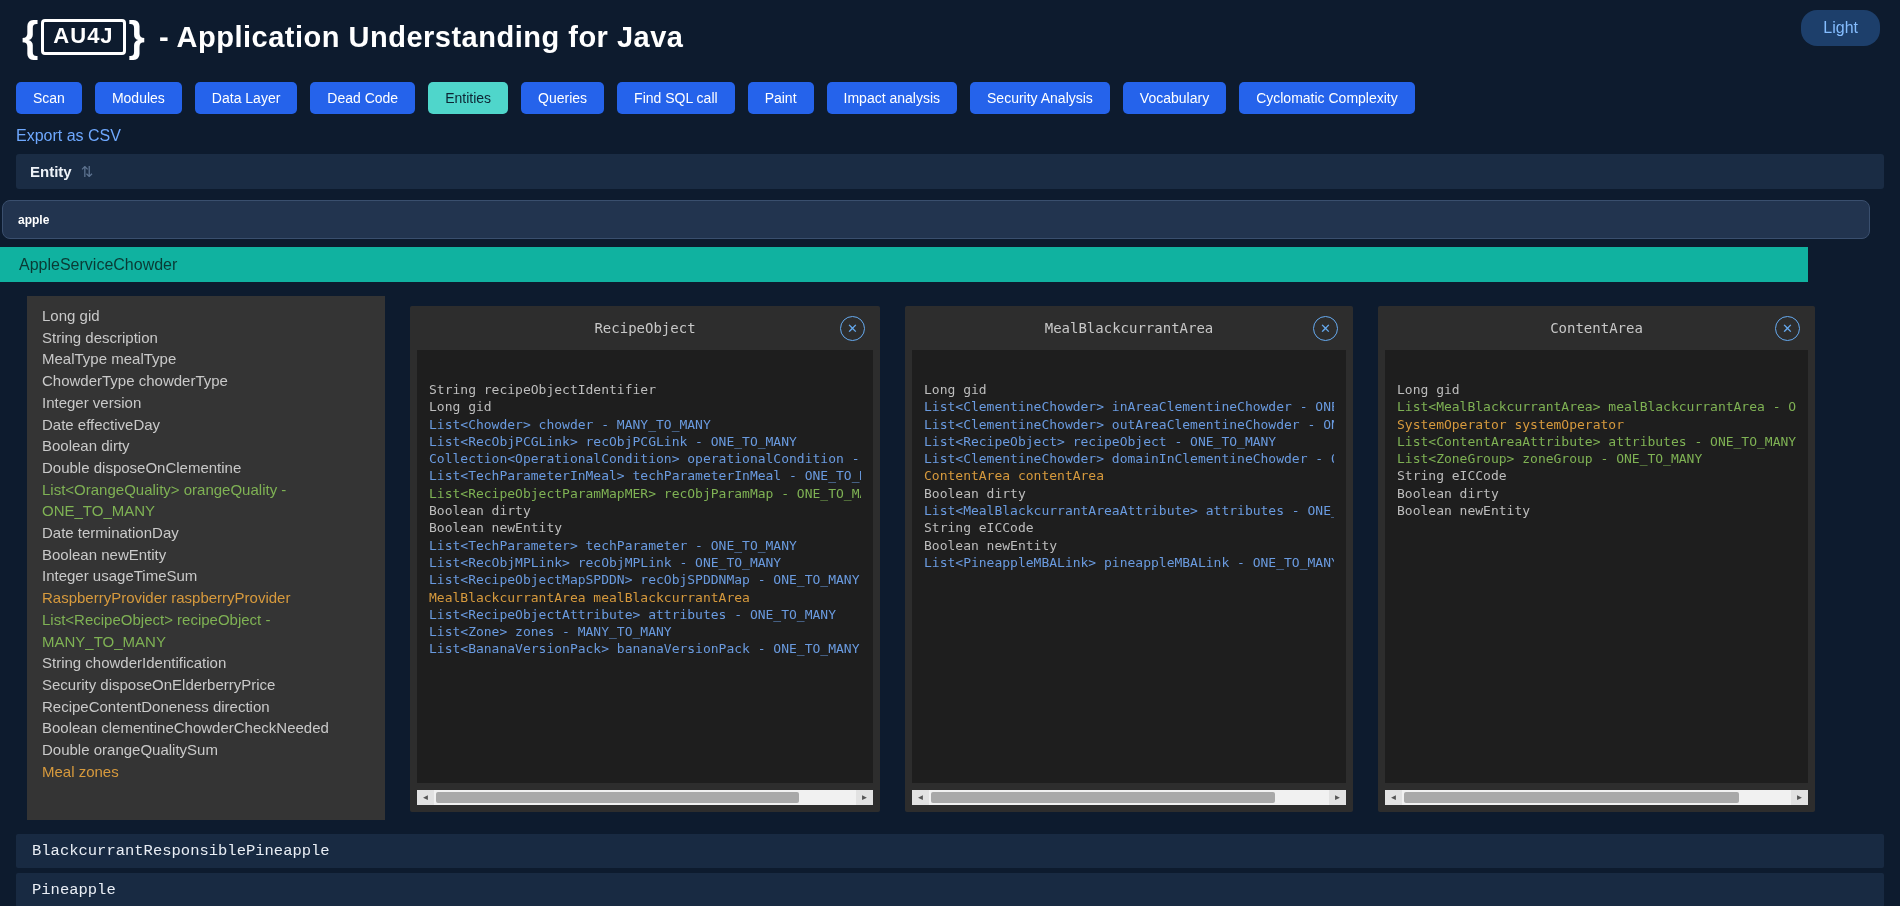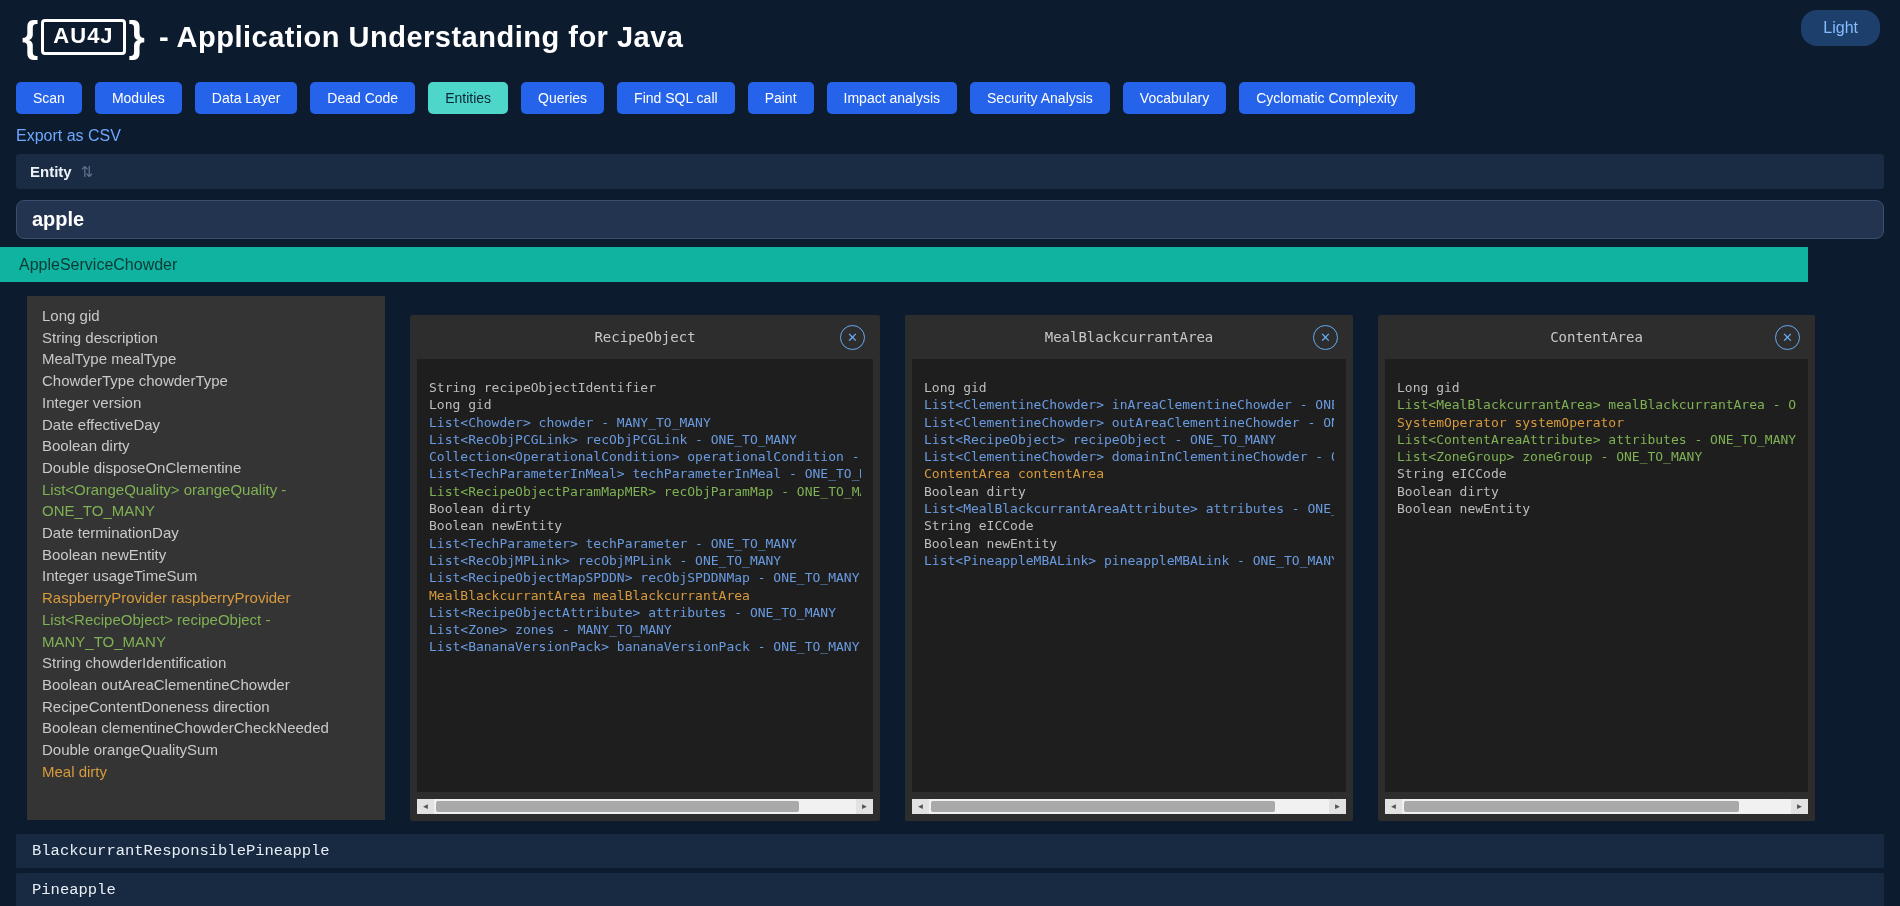--- a/index.html
+++ b/index.html
@@ -22,38 +22,38 @@
   .nav { display: flex; gap: 13px; padding-left: 16px; margin-top: 16px; flex-wrap: nowrap; }
   .nav-btn { background: #2563eb; color: #ffffff; border: none; border-radius: 5px; padding: 8px 17px; font-size: 14px; cursor: pointer; white-space: nowrap; font-family: inherit; }
   .nav-btn.active { background: #4fd6cb; color: #0d2433; }
 
   
   .export-link { display: inline-block; margin: 13px 0 0 16px; color: #6ea8fe; font-size: 16px; text-decoration: none; cursor: pointer; }
 
   
   .entity-header { margin: 9px 16px 0; background: #1a2c44; height: 35px; display: flex; align-items: center; gap: 9px; padding: 0 14px; border-radius: 3px; color: #edf2f8; font-weight: bold; font-size: 15px; cursor: pointer; }
   .sort-icon { color: #5d7390; font-size: 15px; font-weight: normal; }
-  .search-input { display: block; margin: 11px 16px 0; width: calc(100% - 32px); background: #22344f; border: 1px solid #3a4f6e; border-radius: 8px; height: 39px; color: #ffffff; font-size: 20px; font-weight: 600; padding: 0 15px; font-family: inherit; outline: none; }
+  .search-input { display: block; margin: 11px 2px 0; width: calc(100% - 32px); background: #22344f; border: 1px solid #3a4f6e; border-radius: 8px; height: 39px; color: #ffffff; font-size: 12px; font-weight: 600; padding: 0 15px; font-family: inherit; outline: none; }
   .selected-row { margin-top: 8px; width: 1808px; background: #10b2a0; color: #0a3a34; height: 35px; line-height: 35px; padding-left: 19px; font-size: 16px; cursor: pointer; }
 
   
   .detail { display: flex; gap: 25px; margin: 14px 0 0 27px; align-items: flex-start; height: 524px; }
   .fields-panel { width: 358px; height: 524px; background: #343434; padding: 9px 15px; overflow: hidden; flex: none; }
   .field-item { font-size: 15px; line-height: 21.7px; color: #c9c9c9; }
   .field-item.orange { color: #d79a3d; cursor: pointer; }
   .field-item.green { color: #7fb254; cursor: pointer; }
 
-  .code-panel { background: #2d2d2d; height: 506px; margin-top: 19px; display: flex; flex-direction: column; padding: 0 7px 7px; border-radius: 2px; flex: none; }
+  .code-panel { background: #2d2d2d; height: 506px; margin-top: 10px; display: flex; flex-direction: column; padding: 0 7px 7px; border-radius: 2px; flex: none; }
   .code-panel.p1 { width: 470px; }
   .code-panel.p2 { width: 448px; }
   .code-panel.p3 { width: 437px; }
   .panel-header { position: relative; height: 44px; display: flex; align-items: center; justify-content: center; flex: none; }
   .panel-title { font-family: "DejaVu Sans Mono", monospace; font-size: 14px; color: #c8c8c8; }
   .close-btn { position: absolute; right: 8px; top: 10px; width: 25px; height: 25px; border: 1.5px solid #66aaf0; border-radius: 50%; color: #66aaf0; display: flex; align-items: center; justify-content: center; font-size: 13px; background: transparent; cursor: pointer; }
-  .panel-body { flex: 1; background: #1e1e1e; padding: 20px 12px; overflow: hidden; }
+  .panel-body { flex: 1; background: #1e1e1e; padding: 31px 12px; overflow: hidden; }
   .code-line { font-family: "DejaVu Sans Mono", monospace; font-size: 13px; line-height: 17.3px; white-space: pre; overflow: hidden; color: #bdbdbd; }
   .code-line.blue { color: #6a9be0; cursor: pointer; }
   .code-line.green { color: #7fb254; cursor: pointer; }
   .code-line.orange { color: #d79a3d; cursor: pointer; }
 
   .hscroll { height: 15px; margin-top: 7px; background: #f1f1f1; display: flex; flex: none; border-radius: 1px; }
   .hscroll .arrow { width: 17px; background: #e2e2e2; color: #555555; font-size: 8px; display: flex; align-items: center; justify-content: center; cursor: pointer; }
   .hscroll .track { flex: 1; position: relative; }
   .hscroll .thumb { position: absolute; left: 2px; top: 2px; bottom: 2px; width: 86%; background: #a9a9a9; border-radius: 2px; cursor: grab; }
 
@@ -112,25 +112,25 @@
       <div class="field-item gray">Date effectiveDay</div>
       <div class="field-item gray">Boolean dirty</div>
       <div class="field-item gray">Double disposeOnClementine</div>
       <div class="field-item green">List&lt;OrangeQuality&gt; orangeQuality - ONE_TO_MANY</div>
       <div class="field-item gray">Date terminationDay</div>
       <div class="field-item gray">Boolean newEntity</div>
       <div class="field-item gray">Integer usageTimeSum</div>
       <div class="field-item orange">RaspberryProvider raspberryProvider</div>
       <div class="field-item green">List&lt;RecipeObject&gt; recipeObject - MANY_TO_MANY</div>
       <div class="field-item gray">String chowderIdentification</div>
-      <div class="field-item gray">Boolean outAreaClementineChowder</div>
+      <div class="field-item gray">Security disposeOnElderberryPrice</div>
       <div class="field-item gray">RecipeContentDoneness direction</div>
       <div class="field-item gray">Boolean clementineChowderCheckNeeded</div>
       <div class="field-item gray">Double orangeQualitySum</div>
-      <div class="field-item orange">Meal dirty</div>
+      <div class="field-item orange">Meal zones</div>
     </div>
   <div style="display:flex; gap:25px; align-items:flex-start;">
       <div class="code-panel p1">
         <div class="panel-header">
           <span class="panel-title">RecipeObject</span>
           <button class="close-btn">✕</button>
         </div>
         <div class="panel-body">
           <div class="code-line">String recipeObjectIdentifier</div>
           <div class="code-line">Long gid</div>

